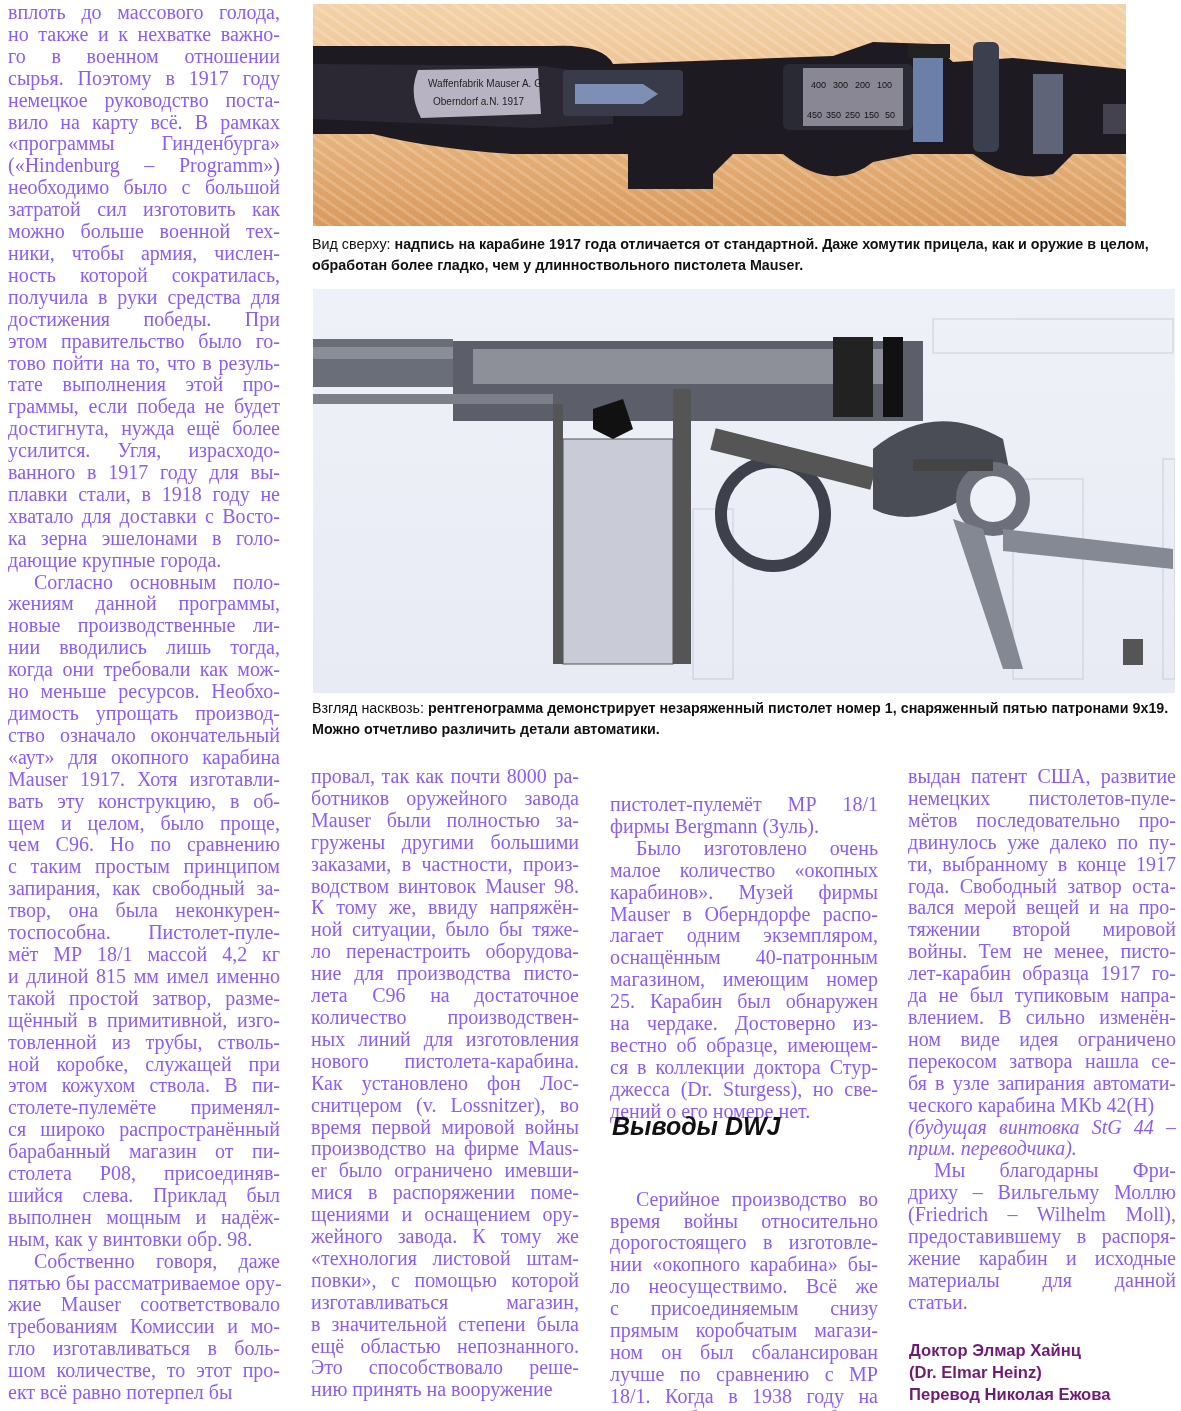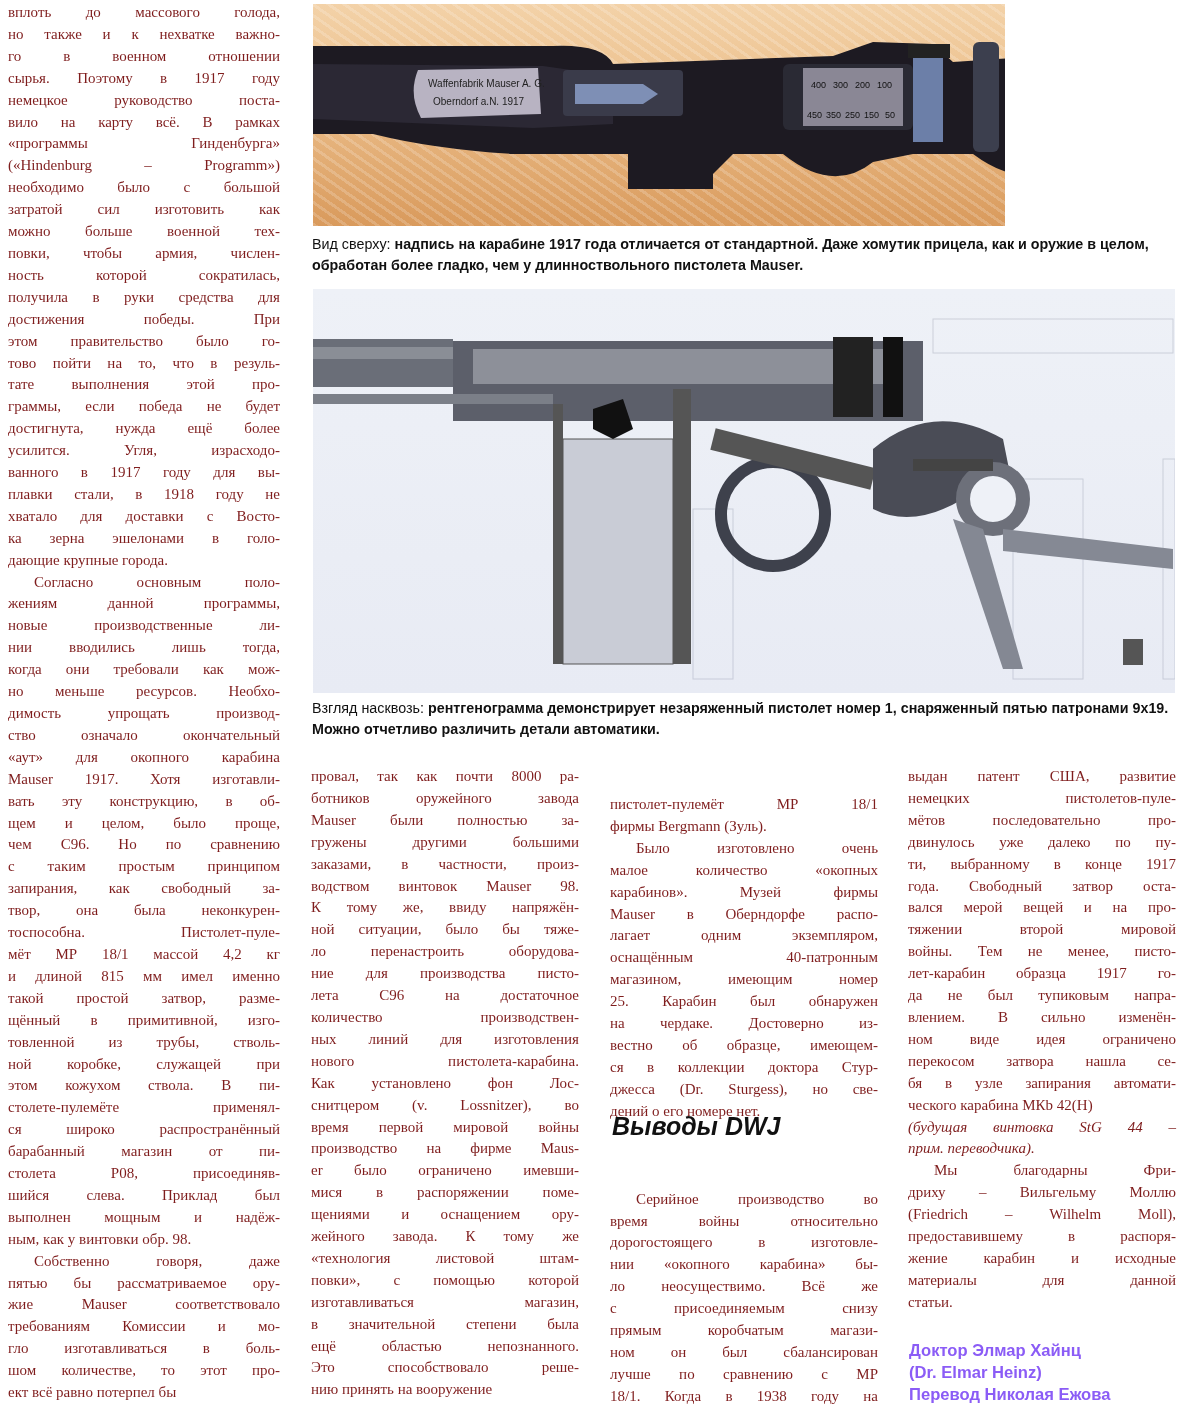--- a/index.html
+++ b/index.html
@@ -3,34 +3,34 @@
 <meta charset="utf-8">
 <style>
   html, body { margin: 0; padding: 0; }
   body {
     width: 1181px; height: 1411px; position: relative; overflow: hidden;
     background: #ffffff; color: #1a1a1a;
     font-family: "Liberation Serif", "DejaVu Serif", serif;
   }
   .col {
     position: absolute;
-    font-size: 15px; line-height: 21.9px;
+    font-size: 20px; line-height: 21.9px;
     text-align: justify; hyphens: manual;
-    color: #7f1d1d;
+    color: #8b5cf6;
   }
   .col .line { display: block; text-align: justify; text-align-last: justify; white-space: nowrap; }
   .col .line.last { text-align-last: left; }
   #col1 { left: 8px; top: 2px; width: 272px; }
   #col2 { left: 311px; top: 766px; width: 268px; }
   #col3 { left: 610px; top: 766px; width: 268px; margin-top: 28px; }
   #col4 { left: 908px; top: 766px; width: 268px; }
 
   .photo { position: absolute; overflow: hidden; }
   #photo-top {
-    left: 313px; top: 4px; width: 692px; height: 222px;
+    left: 313px; top: 4px; width: 813px; height: 222px;
     background:
       repeating-linear-gradient(35deg, rgba(255,255,255,0.18) 0 3px, rgba(0,0,0,0) 3px 9px),
       linear-gradient(180deg, #f3d2a8 0%, #ecc08d 40%, #d99a5c 100%);
   }
   #photo-xray {
     left: 313px; top: 289px; width: 862px; height: 404px;
     background: linear-gradient(180deg, #eef1f7 0%, #e8ebf4 100%);
   }
   .caption {
     position: absolute; font-family: "Liberation Sans", "DejaVu Sans", sans-serif;
@@ -43,41 +43,41 @@
   #caption-xray { left: 312px; top: 697px; width: 930px; }
 
   .heading {
     position: absolute; left: 612px; top: 1112px;
     font-family: "Liberation Sans", "DejaVu Sans", sans-serif;
     font-weight: bold; font-style: italic; font-size: 25px; color: #111;
   }
   .byline {
     position: absolute; left: 909px; top: 1340px;
     font-family: "Liberation Sans", "DejaVu Sans", sans-serif;
-    font-weight: bold; font-size: 16.6px; line-height: 22px; color: #8b5cf6;
+    font-weight: bold; font-size: 16.6px; line-height: 22px; color: #701a75;
   }
   .byline div { white-space: nowrap; }
   .italic { font-style: italic; }
 </style>
 </head>
 <body>
 
 <div id="col1" class="col">
     <span class="line">вплоть до массового голода,</span>
     <span class="line">но также и к нехватке важно-</span>
     <span class="line">го в военном отношении</span>
     <span class="line">сырья. Поэтому в 1917 году</span>
     <span class="line">немецкое руководство поста-</span>
     <span class="line">вило на карту всё. В рамках</span>
     <span class="line">«программы Гинденбурга»</span>
     <span class="line">(«Hindenburg – Programm»)</span>
     <span class="line">необходимо было с большой</span>
     <span class="line">затратой сил изготовить как</span>
     <span class="line">можно больше военной тех-</span>
-    <span class="line">повки, чтобы армия, числен-</span>
+    <span class="line">ники, чтобы армия, числен-</span>
     <span class="line">ность которой сократилась,</span>
     <span class="line">получила в руки средства для</span>
     <span class="line">достижения победы. При</span>
     <span class="line">этом правительство было го-</span>
     <span class="line">тово пойти на то, что в резуль-</span>
     <span class="line">тате выполнения этой про-</span>
     <span class="line">граммы, если победа не будет</span>
     <span class="line">достигнута, нужда ещё более</span>
     <span class="line">усилится. Угля, израсходо-</span>
     <span class="line">ванного в 1917 году для вы-</span>

